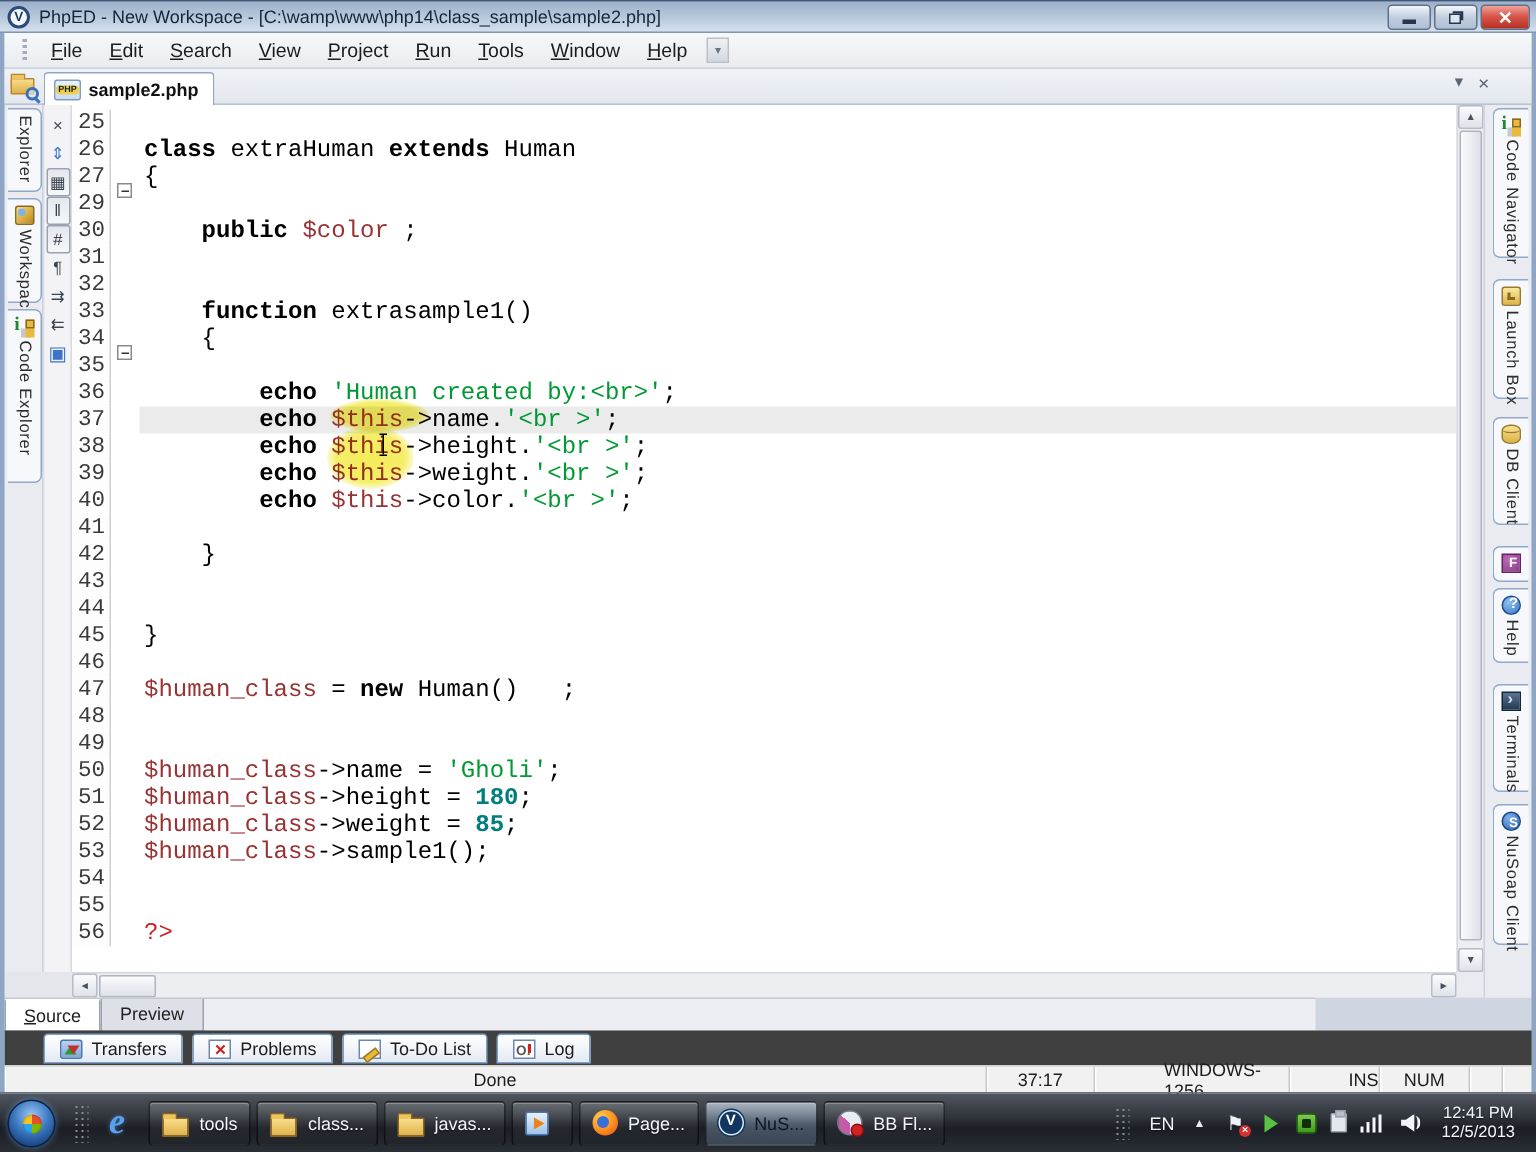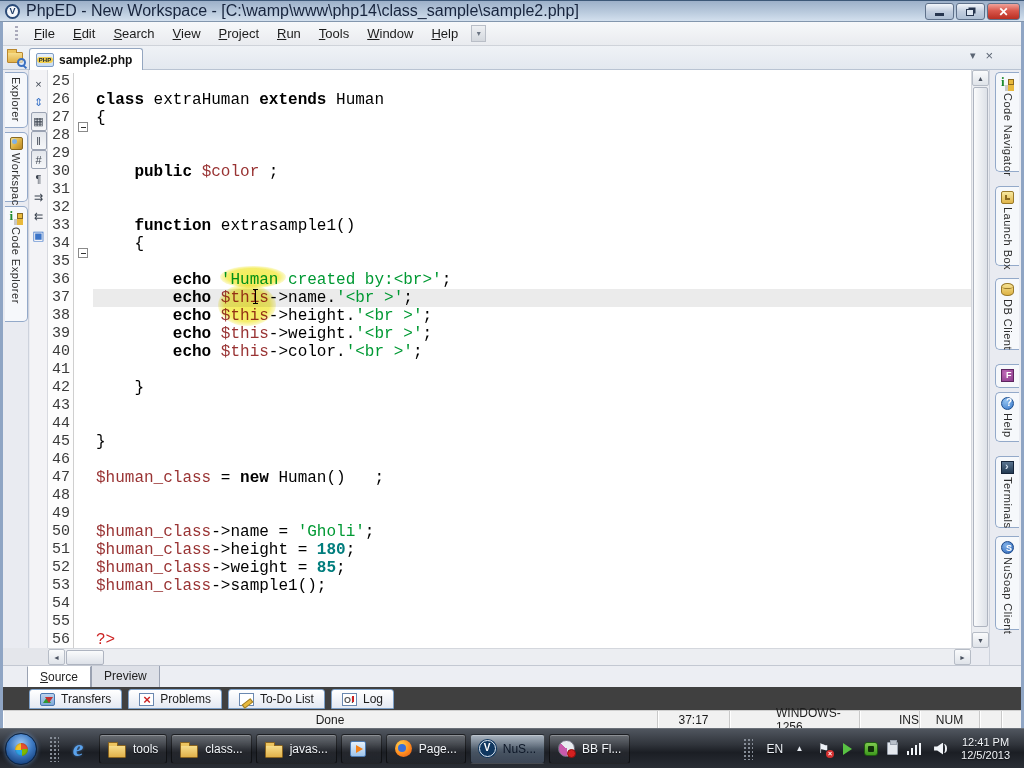--- a/index.html
+++ b/index.html
@@ -11,21 +11,21 @@
   .frame-side { position:absolute; top:22px; width:3px; height:706px; background:#8fa5c4; z-index:1; }
   .frame-left { left:0; } .frame-right { right:0; }
 
   
   .titlebar { position:absolute; left:0; top:0; width:1024px; height:22px;
     background:linear-gradient(#9db0c9, #b9cadd 55%, #d3e0ee);
     border-top:1px solid #3d5878; border-bottom:1px solid #8396ad;
     display:flex; align-items:center; padding-left:5px; z-index:5; }
   .applogo { width:15px; height:15px; border-radius:50%; background:#f4f7fb; border:2px solid #2a4a77;
     color:#1d3b66; font-size:9px; font-weight:bold; display:flex; align-items:center; justify-content:center; margin-right:6px; }
-  .wtitle { font-size:16px; color:#17243d; white-space:nowrap; }
+  .wtitle { font-size:12px; color:#17243d; white-space:nowrap; }
   .wctrls { position:absolute; right:4px; top:2px; display:flex; gap:2px; }
   .wbtn { width:29px; height:17px; border:1px solid #5f718a; border-radius:3px;
     background:linear-gradient(#f2f6fb,#c2cedf 50%,#aebfd4); display:flex; align-items:center; justify-content:center; }
   .wbtn.close { width:33px; background:linear-gradient(#f0a29a,#d9574b 45%,#b92e22); }
   .glyph-min { width:9px; height:3px; background:#27364f; margin-top:6px; }
   .glyph-restore { width:8px; height:7px; border:1px solid #27364f; background:#dde6f1; box-shadow:2px -2px 0 -0.5px #27364f; margin:2px 0 0 -2px; }
   .glyph-close { color:#fff; font-weight:bold; font-size:12px; line-height:1; }
 
   
   .menubar { position:absolute; left:3px; top:22px; width:1018px; height:24px;
@@ -141,21 +141,21 @@
   .rdock { position:absolute; left:986px; top:0; width:32px; height:595px; background:#e9ebf1; border-left:1px solid #cdd2dc; }
   .rdock .dtab:nth-of-type(1){ top:2px;  height:100px; }
   .rdock .dtab:nth-of-type(2){ top:116px; height:80px; }
   .rdock .dtab:nth-of-type(3){ top:208px; height:72px; }
   .rdock .dtab:nth-of-type(4){ top:294px; height:24px; }
   .rdock .dtab:nth-of-type(5){ top:322px; height:50px; }
   .rdock .dtab:nth-of-type(6){ top:386px; height:72px; }
   .rdock .dtab:nth-of-type(7){ top:466px; height:94px; }
 
   
-  .srctabs { position:absolute; left:3px; top:665px; width:1018px; height:22px; background:#eceef3; border-top:1px solid #c3c8d2; display:flex; padding-left:24px; }
+  .srctabs { position:absolute; left:3px; top:665px; width:874px; height:22px; background:#eceef3; border-top:1px solid #c3c8d2; display:flex; }
   .stab { font-size:12px; color:#222; padding:3px 12px 0 12px; height:22px; background:#dde0e7; border:1px solid #9aa2b2; border-top:none; }
   .stab.active { background:#fff; border-top:1px solid #fff; }
   .stab.active::first-letter { text-decoration:underline; }
 
   
   .paneltabs { position:absolute; left:3px; top:687px; width:1020px; height:23px; background:#404040; display:flex; gap:6px; padding:2px 0 0 26px; }
   .ptab { height:20px; display:flex; align-items:center; gap:6px; padding:0 10px; font-size:12px; color:#1c1c1c;
     background:linear-gradient(#ffffff,#e4e9f2); border:1px solid #7da0c8; border-radius:3px 3px 0 0; }
   .picon { width:15px; height:13px; position:relative; flex:none; }
   .picon[data-icon="transfers-icon"] { background:linear-gradient(#bcd3ee,#7fa8d8); border:1px solid #4a78b0; border-radius:2px; }
@@ -356,25 +356,20 @@
             <span class="ct"><span class="sk">class</span><span class="sp"> extraHuman </span><span class="sk">extends</span><span class="sp"> Human</span></span>
           </div>
           <div class="cline">
             <span class="ln">27</span>
             <span class="fold">
               <span class="foldbox"></span>
             </span>
             <span class="ct"><span class="sp">{</span></span>
           </div>
           <div class="cline">
-            <span class="ln">28</span>
-            <span class="fold"></span>
-            <span class="ct"></span>
-          </div>
-          <div class="cline">
             <span class="ln">29</span>
             <span class="fold"></span>
             <span class="ct"></span>
           </div>
           <div class="cline">
             <span class="ln">30</span>
             <span class="fold"></span>
             <span class="ct"><span class="sp">    </span><span class="sk">public</span><span class="sp"> </span><span class="sv">$color</span><span class="sp"> ;</span></span>
           </div>
           <div class="cline">

